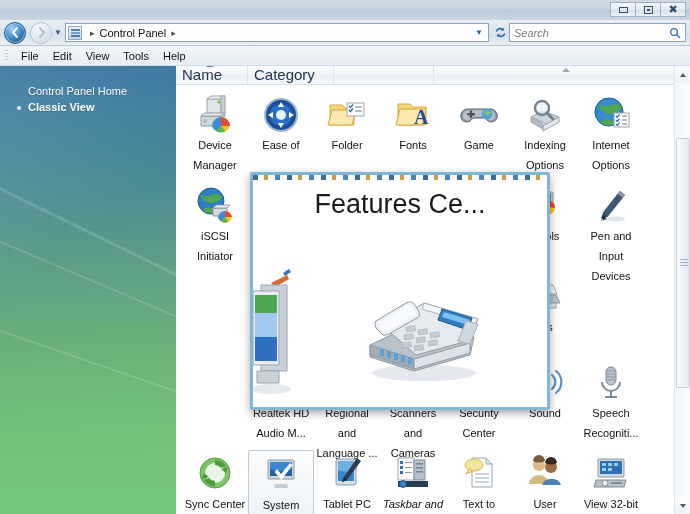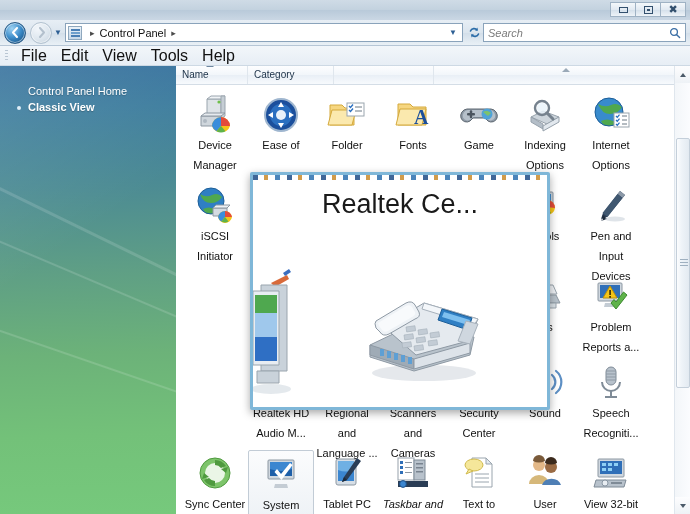--- a/index.html
+++ b/index.html
@@ -92,35 +92,35 @@
       linear-gradient(180deg,transparent 6px,#4a7fb5 6px 8px, transparent 8px);
   }
   .crumb-sep { color:#4a4a4a; margin:0 5px; font-size:9px; }
   .crumb { color:#111; }
   .addr-drop { margin-left:auto; color:#2d5f94; font-size:8px; padding-right:3px; }
   .refresh {
     width:18px; height:19px; display:flex; align-items:center; justify-content:center;
     color:#2a6ca8; font-size:12px; font-weight:bold;
   }
   .searchbox {
-    width:203px; height:19px; margin-right:4px;
+    width:177px; height:19px; margin-right:4px;
     background:#fff; border:1px solid #8aa3bb;
     display:flex; align-items:center; padding:0 4px;
   }
   .searchbox .ph { flex:1; color:#7b7b7b; font-style:italic; font-size:11px; }
   .search-icon { color:#3a6ea5; font-size:11px; }
 
   
   .menubar {
     position:absolute; left:0; top:46px; width:690px; height:20px;
     background:linear-gradient(180deg,#f2f6fa 0%, #e7eef5 100%);
     border-bottom:1px solid #cdd9e4;
     display:flex; align-items:center; padding-left:14px;
   }
-  .menuitem { padding:0 7px; font-size:16px; color:#111; line-height:18px;text-align:right; }
+  .menuitem { padding:0 7px; font-size:11px; color:#111; line-height:18px;text-align:right; }
   .grip { position:absolute; left:5px; top:4px; width:3px; height:12px;
           background:repeating-linear-gradient(180deg,#b9c6d3 0 1px, transparent 1px 3px); }
 
   
   .sidebar {
     position:absolute; left:0; top:66px; width:176px; height:448px;
     background:
       linear-gradient(145deg, rgba(255,255,255,0.12) 0%, rgba(255,255,255,0) 40%),
       linear-gradient(178deg,#336f9c 0%, #3c7c9d 10%, #4d8c93 28%, #5f9f85 46%, #6cb279 64%, #73c179 82%, #76c97c 100%);
     overflow:hidden;
@@ -139,21 +139,21 @@
     position:absolute; left:176px; top:66px; width:514px; height:448px;
     background:#ffffff; overflow:hidden;
   }
   .colhead {
     position:absolute; left:0; top:0; width:514px; height:19px;
     background:linear-gradient(180deg,#fdfeff 0%, #f2f6fa 48%, #e9eff6 52%, #f7fafd 100%);
     border-bottom:1px solid #d4dde6;
     display:flex;
   }
   .col {
-    font-size:10px; color:#21364c; line-height:18px; padding-left:6px;
+    font-size:15px; color:#21364c; line-height:18px; padding-left:6px;
     border-right:1px solid #dfe6ed; position:relative;
   }
   .col.c1 { width:72px; }
   .col.c2 { width:86px; }
   .col.c3 { width:100px; }
   .col.c4 { flex:1; border-right:none; }
   .sortarrow {
     position:absolute; left:30px; top:-3px; width:0; height:0;
     border-left:4px solid transparent; border-right:4px solid transparent;
     border-bottom:4px solid #6e87a0;
@@ -534,36 +534,20 @@
             <svg width="40" height="38" viewBox="0 0 40 38">
               <path d="M10 8 h18 l4 9 h-18 z" fill="#eef1f5" stroke="#9aa5ae"></path>
               <path d="M5 18 h26 l4 8 h-26 z" fill="#b8c2cb" stroke="#8d98a2"></path>
               <path d="M9 26 h22 v5 h-22 z" fill="#d9e0e6" stroke="#9aa5ae"></path>
             </svg>
           </div>
           <div class="lbl">ers</div>
         </div>
           </div>
 
-        <div class="cell" style="left:402px;top:188px;">
-            <div class="inner">
-          <div class="ico">
-            <svg width="40" height="38" viewBox="0 0 40 38">
-              <rect x="7" y="6" width="24" height="18" rx="1" fill="#cfd7df" stroke="#8d98a2"></rect>
-              <rect x="9" y="8" width="20" height="13" fill="#2f6fb8"></rect>
-              <path d="M14 26 h10 l1 4 h-12 z" fill="#c4ccd4"></path>
-              <path d="M19 9 l7 12 h-14 z" fill="#f5c518" stroke="#b8900f"></path>
-              <rect x="18.2" y="13" width="1.8" height="5" fill="#4a3a06"></rect>
-              <rect x="18.2" y="19" width="1.8" height="1.8" fill="#4a3a06"></rect>
-              <path d="M20 26 l5 6 l11 -14 l-3.5 -3 l-7.5 10 l-2 -2.5 z" fill="#5fb34a" stroke="#3d8a30"></path>
-            </svg>
-          </div>
-          <div class="lbl">Problem Reports a...</div>
-        </div>
-          </div>
 
 
         <div class="cell" style="left:72px;top:274px;">
             <div class="inner">
           <div class="ico">
             <svg width="40" height="38" viewBox="0 0 40 38">
               <rect x="7" y="7" width="26" height="20" rx="1" fill="#cfd7df" stroke="#8d98a2"></rect>
               <rect x="9" y="9" width="22" height="15" fill="#2f6fb8"></rect>
               <path d="M13 30 h14 l1 3 h-16 z" fill="#c4ccd4"></path>
               <circle cx="28" cy="25" r="7" fill="#e8702a" opacity=".9"></circle>
@@ -791,21 +775,21 @@
           <span class="vs-grip"></span>
         </div>
       <div class="vs-btn down">
           <span class="vs-arrow d"></span>
         </div>
     </div>
 
     <div class="overlay">
       <div class="ov-inner">
         <div class="ov-strip"></div>
-        <div class="ov-title">Realtek Ce...</div>
+        <div class="ov-title">Features Ce...</div>
 
         <div class="ov-leftimg">
           <svg width="44" height="140" viewBox="0 0 44 140">
             <path d="M18 18 l16 -8 l2 4 l-14 8 z" fill="#d86a3a"></path>
             <path d="M30 8 l6 -4 l2 3 l-6 4 z" fill="#3b6fc0"></path>
             <path d="M8 20 h26 v86 h-26 z" fill="#c9d2da" stroke="#9aa5ae"></path>
             <path d="M0 26 h26 v74 h-26 z" fill="#e8edf2" stroke="#9aa5ae"></path>
             <path d="M2 30 h22 v18 h-22 z" fill="#4fa84f"></path>
             <path d="M2 48 h22 v24 h-22 z" fill="#9fc8ec"></path>
             <path d="M2 72 h22 v24 h-22 z" fill="#2f6fc4"></path>

